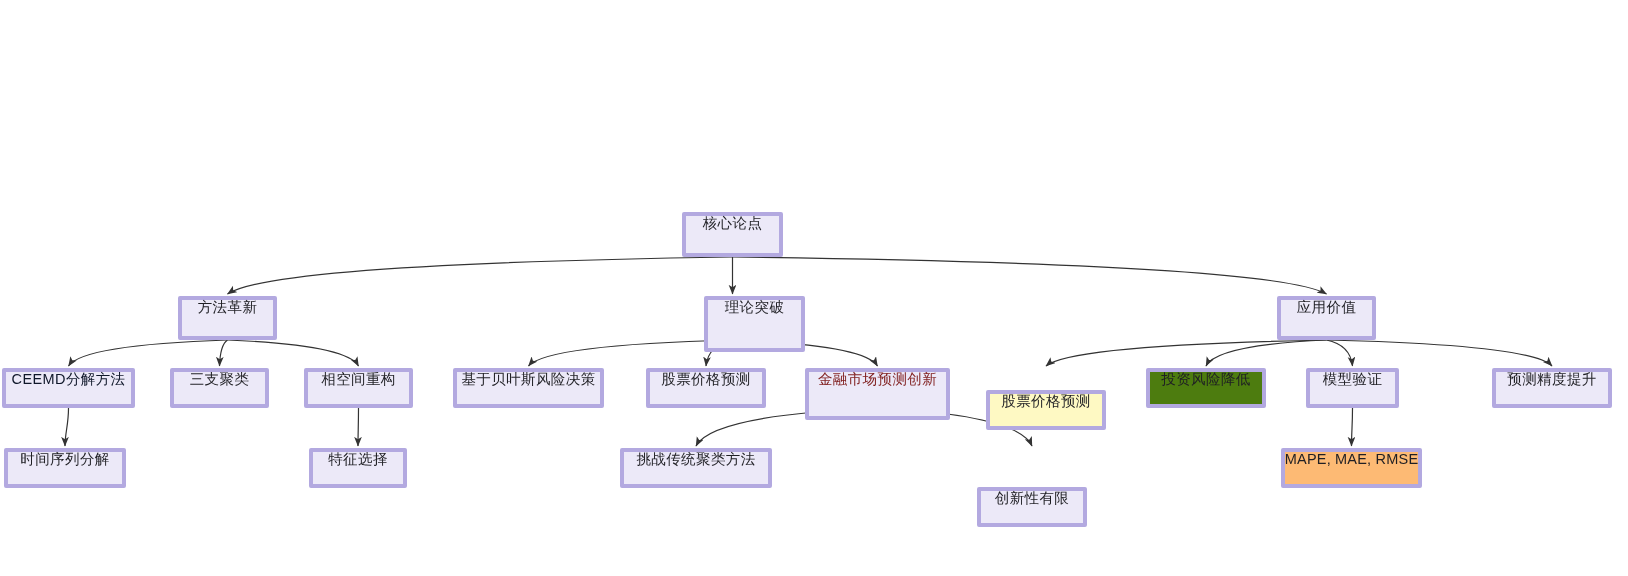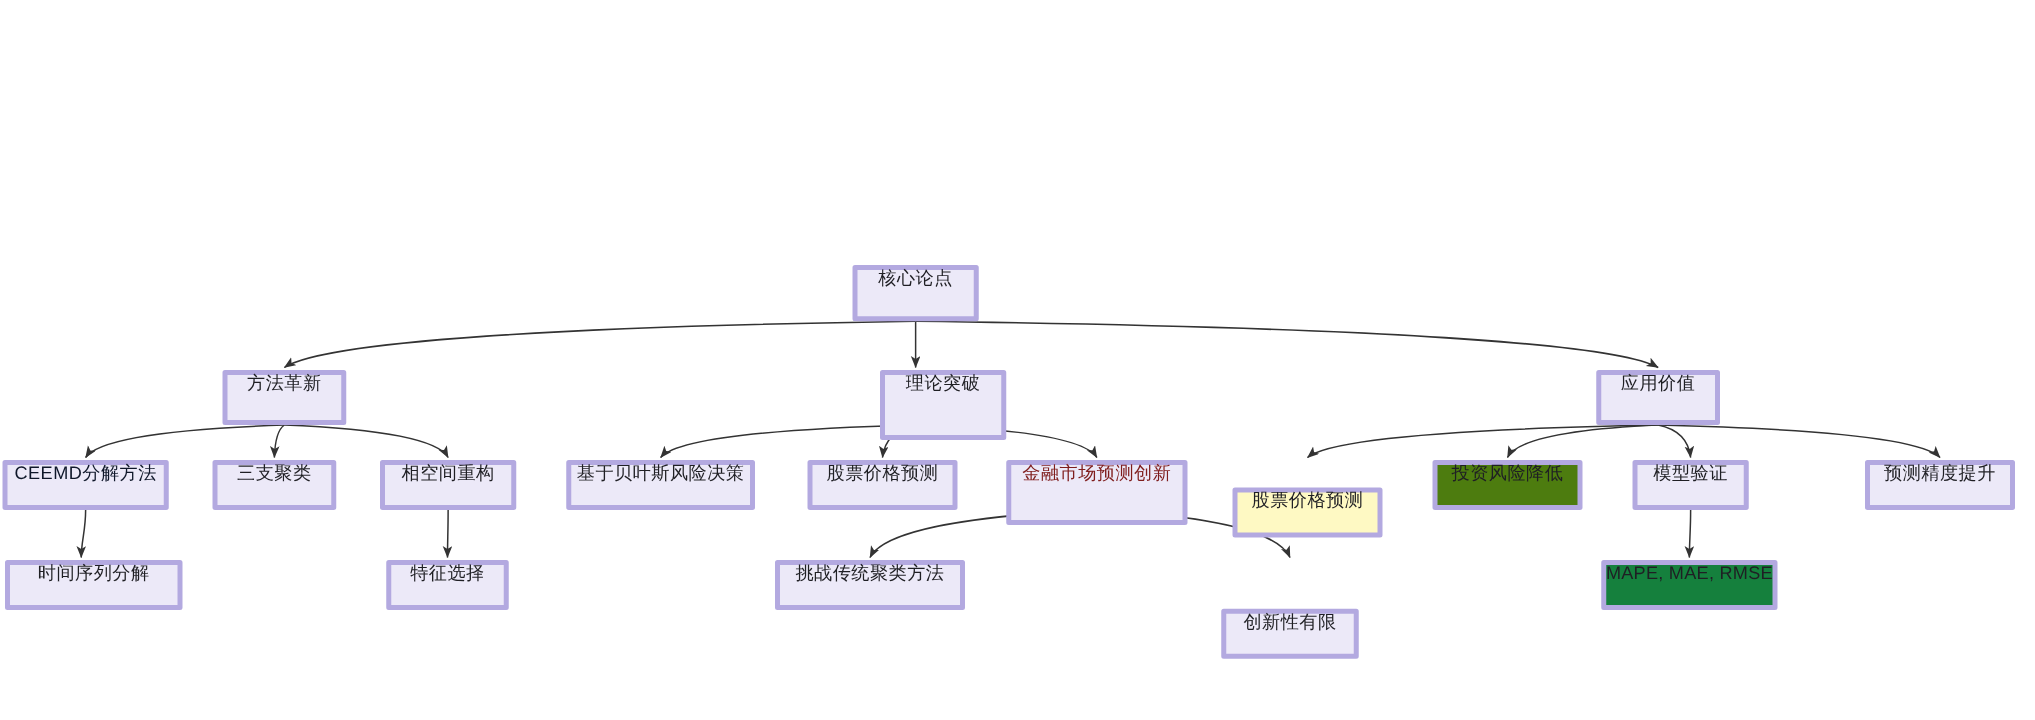--- a/index.html
+++ b/index.html
@@ -118,29 +118,29 @@
       </div>
       <div class="node" style="left: 1146px; top: 368px; width: 120px; height: 40px; background: #4d7c0f; border-color: rgb(179, 169, 224); color: rgb(31, 31, 36);">
         <span class="node-label">投资风险降低</span>
       </div>
       <div class="node" style="left: 1306px; top: 368px; width: 93px; height: 40px; background: rgb(236, 233, 248); border-color: rgb(179, 169, 224); color: rgb(31, 31, 36);">
         <span class="node-label">模型验证</span>
       </div>
       <div class="node" style="left: 1492px; top: 368px; width: 120px; height: 40px; background: rgb(236, 233, 248); border-color: rgb(179, 169, 224); color: rgb(31, 31, 36);">
         <span class="node-label">预测精度提升</span>
       </div>
-      <div class="node" style="left: 4px; top: 448px; width: 142px; height: 40px; background: rgb(236, 233, 248); border-color: rgb(179, 169, 224); color: rgb(31, 31, 36);">
+      <div class="node" style="left: 4px; top: 448px; width: 122px; height: 40px; background: rgb(236, 233, 248); border-color: rgb(179, 169, 224); color: rgb(31, 31, 36);">
         <span class="node-label">时间序列分解</span>
       </div>
       <div class="node" style="left: 309px; top: 448px; width: 98px; height: 40px; background: rgb(236, 233, 248); border-color: rgb(179, 169, 224); color: rgb(31, 31, 36);">
         <span class="node-label">特征选择</span>
       </div>
       <div class="node" style="left: 620px; top: 448px; width: 152px; height: 40px; background: rgb(236, 233, 248); border-color: rgb(179, 169, 224); color: rgb(31, 31, 36);">
         <span class="node-label">挑战传统聚类方法</span>
       </div>
       <div class="node" style="left: 977px; top: 448px; width: 110px; height: 40px; background: rgb(236, 233, 248); border-color: rgb(179, 169, 224); color: rgb(31, 31, 36); margin-top: 39px;">
         <span class="node-label">创新性有限</span>
       </div>
-      <div class="node latin" style="left: 1281px; top: 448px; width: 141px; height: 40px; background: #15803d; border-color: rgb(179, 169, 224); color: rgb(31, 31, 36);">
+      <div class="node latin" style="left: 1281px; top: 448px; width: 141px; height: 40px; background: #fdba74; border-color: rgb(179, 169, 224); color: rgb(31, 31, 36);">
         <span class="node-label">MAPE, MAE, RMSE</span>
       </div>
     </div>
 </div>
 
 </body></html>

